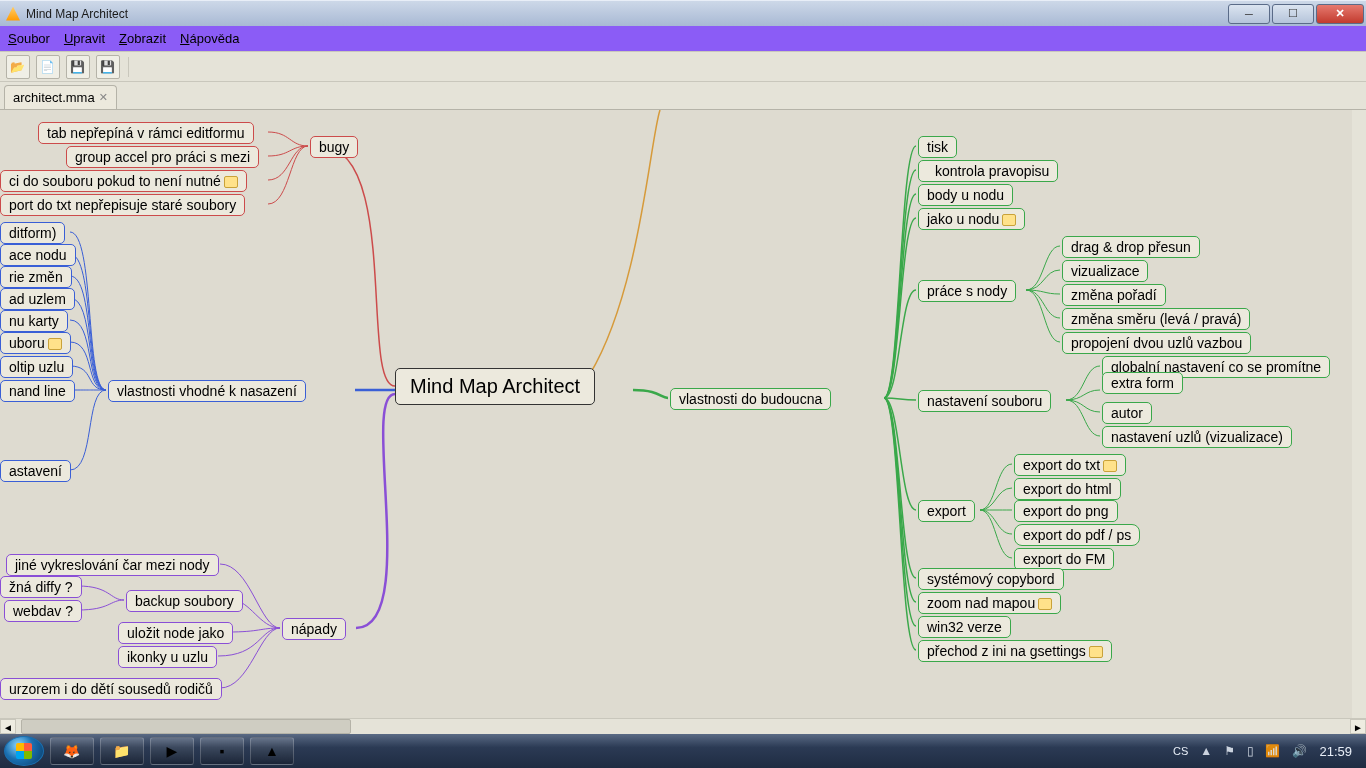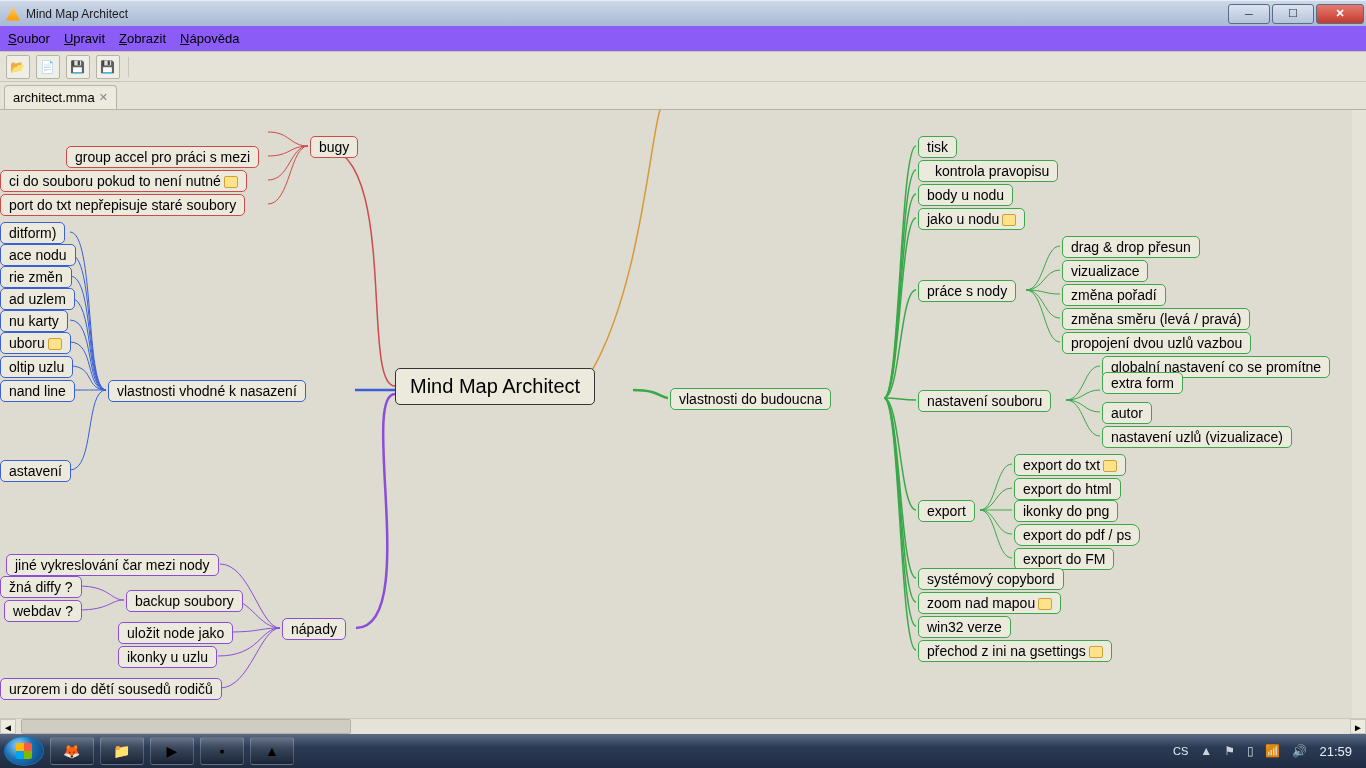--- a/index.html
+++ b/index.html
@@ -160,20 +160,21 @@
   <path d="M 980 400 C 996 400 996 354 1012 354" stroke="#3aa84a" fill="none"></path>
   <path d="M 980 400 C 996 400 996 378 1012 378" stroke="#3aa84a" fill="none"></path>
   <path d="M 980 400 C 996 400 996 400 1012 400" stroke="#3aa84a" fill="none"></path>
   <path d="M 980 400 C 996 400 996 424 1012 424" stroke="#3aa84a" fill="none"></path>
   <path d="M 980 400 C 996 400 996 448 1012 448" stroke="#3aa84a" fill="none"></path>
 </svg>
 
 <div class="node root bc-dark" style="left:395px; top:258px;"><span>Mind Map Architect</span></div>
 
 <div class="node bc-red" style="left:310px; top:26px;"><span>bugy</span></div>
+<div class="node bc-red" style="left:38px; top:12px;"><span>tab nepřepíná v rámci editformu</span></div>
 <div class="node bc-red" style="left:66px; top:36px;"><span>group accel pro práci s mezi</span></div>
 <div class="node bc-red" style="left:0px; top:60px;"><span>ci do souboru pokud to není nutné</span><span class="note-icon"></span></div>
 <div class="node bc-red" style="left:0px; top:84px;"><span>port do txt nepřepisuje staré soubory</span></div>
 
 <div class="node bc-blue" style="left:108px; top:270px;"><span>vlastnosti vhodné k nasazení</span></div>
 <div class="node bc-blue" style="left:0px; top:112px;"><span>ditform)</span></div>
 <div class="node bc-blue" style="left:0px; top:134px;"><span>ace nodu</span></div>
 <div class="node bc-blue" style="left:0px; top:156px;"><span>rie změn</span></div>
 <div class="node bc-blue" style="left:0px; top:178px;"><span>ad uzlem</span></div>
 <div class="node bc-blue" style="left:0px; top:200px;"><span>nu karty</span></div>
@@ -206,21 +207,21 @@
 
 <div class="node bc-green" style="left:918px; top:280px;"><span>nastavení souboru</span></div>
 <div class="node bc-green" style="left:1102px; top:246px;"><span>globalní nastavení co se promítne</span></div>
 <div class="node bc-green" style="left:1102px; top:262px;"><span>extra form</span></div>
 <div class="node bc-green" style="left:1102px; top:292px;"><span>autor</span></div>
 <div class="node bc-green" style="left:1102px; top:316px;"><span>nastavení uzlů (vizualizace)</span></div>
 
 <div class="node bc-green" style="left:918px; top:390px;"><span>export</span></div>
 <div class="node bc-green" style="left:1014px; top:344px;"><span>export do txt</span><span class="note-icon"></span></div>
 <div class="node bc-green" style="left:1014px; top:368px;"><span>export do html</span></div>
-<div class="node bc-green" style="left:1014px; top:390px;"><span>ikonky do png</span></div>
+<div class="node bc-green" style="left:1014px; top:390px;"><span>export do png</span></div>
 <div class="node bc-green" style="left:1014px; top:414px;border-radius:8px;"><span>export do pdf / ps</span></div>
 <div class="node bc-green" style="left:1014px; top:438px;"><span>export do FM</span></div>
 
 <div class="node bc-green" style="left:918px; top:458px;"><span>systémový copybord</span></div>
 <div class="node bc-green" style="left:918px; top:482px;"><span>zoom nad mapou</span><span class="note-icon"></span></div>
 <div class="node bc-green" style="left:918px; top:506px;"><span>win32 verze</span></div>
 <div class="node bc-green" style="left:918px; top:530px;"><span>přechod z ini na gsettings</span><span class="note-icon"></span></div>
 
 </div>
 

